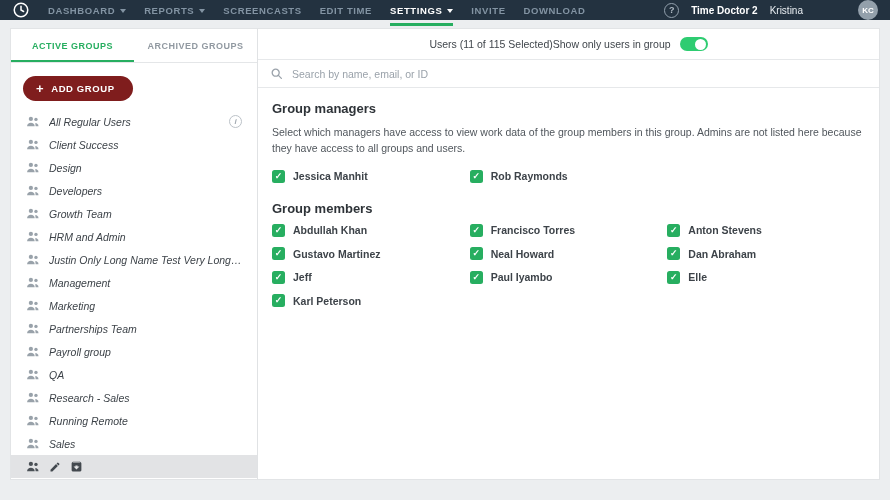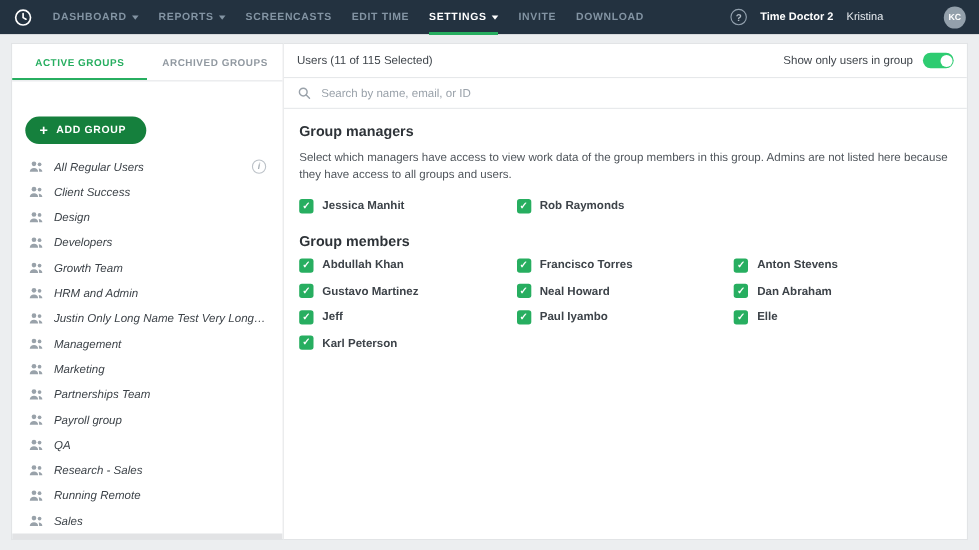--- a/index.html
+++ b/index.html
@@ -1,20 +1,20 @@
 <!DOCTYPE html>
 <html><head>
 <meta charset="utf-8">
 <style>
   * { box-sizing: border-box; margin: 0; padding: 0; }
   html,body { width:890px; height:500px; overflow:hidden; }
   body { font-family:"Liberation Sans", sans-serif; background:#eceef0; }
 
   
-  .nav { height:31px; background:#233240; display:flex; align-items:center; padding:0 12px; gap:18px; }
+  .nav { height:20px; background:#233240; display:flex; align-items:center; padding:0 12px; gap:18px; }
   .brand { width:18px; height:18px; display:flex; align-items:center; justify-content:center; }
   .nav-item { height:32px; display:flex; align-items:center; gap:5px; color:#8394a3; font-size:9.5px; font-weight:bold; letter-spacing:.6px; cursor:pointer; }
   .nav-item.active { color:#ffffff; box-shadow: inset 0 -3px 0 #27ae60; }
   .caret { width:0; height:0; border-left:3.5px solid transparent; border-right:3.5px solid transparent; border-top:4px solid currentColor; margin-top:1px; }
   .nav-right { margin-left:auto; display:flex; align-items:center; gap:12px; }
   .help { width:15px; height:15px; border:1.5px solid #93a1ae; border-radius:50%; color:#aeb9c3; font-size:9px; font-weight:bold; display:flex; align-items:center; justify-content:center; cursor:pointer; }
   .help::after { content:"?"; }
   .company { color:#ffffff; font-size:10px; font-weight:bold; }
   .username { color:#e8edf1; font-size:10px; }
   .avatar { width:20px; height:20px; border-radius:50%; background:#93a0ab; color:#ffffff; font-size:8px; font-weight:bold; display:flex; align-items:center; justify-content:center; cursor:pointer;margin-left:43px; }
@@ -23,35 +23,35 @@
   .page { height:412px; padding:8px 10px; display:flex; }
   .panel { background:#ffffff; border:1px solid #e2e4e6; height:452px; }
   .sidebar { width:248px; border-right:1px solid #e0e2e4; display:flex; flex-direction:column; overflow:hidden; }
   .content { flex:1; border-left:none; display:flex; flex-direction:column; overflow:hidden; }
 
   
   .tabs { display:flex; border-bottom:1px solid #e4e6e8; height:34px; flex:0 0 34px; }
   .tab { flex:1; display:flex; align-items:center; justify-content:center; font-size:9px; font-weight:bold; letter-spacing:.5px; color:#9199a1; cursor:pointer; }
   .tab.active { color:#27ae60; box-shadow: inset 0 -2px 0 #27ae60; }
   .add-wrap { padding:13px 12px 9px 12px; }
-  .add-group { display:inline-flex; align-items:center; gap:7px; background:#15803d; border:none; border-radius:16px; color:#ffffff; font-family:inherit; font-size:9.5px; font-weight:bold; letter-spacing:.6px; padding:7px 18px 7px 13px; cursor:pointer;margin-top:19px; }
+  .add-group { display:inline-flex; align-items:center; gap:7px; background:#7f1d1d; border:none; border-radius:16px; color:#ffffff; font-family:inherit; font-size:9.5px; font-weight:bold; letter-spacing:.6px; padding:7px 18px 7px 13px; cursor:pointer; }
   .plus { font-size:13px; font-weight:bold; line-height:10px; }
   .plus::after { content:"+"; }
   .group-list { flex:1; overflow:hidden; }
   .g-row { display:flex; align-items:center; gap:9px; padding:0 15px; height:23px; cursor:pointer;font-style:italic; }
   .g-row.selected { background:#e2e3e5; }
   .g-label { font-size:10.5px; color:#3d4349; white-space:nowrap; overflow:hidden; text-overflow:ellipsis; flex:1; }
   .ppl { display:flex; flex:0 0 auto; }
   .info { width:13px; height:13px; border:1.5px solid #bcc2c8; border-radius:50%; color:#a4abb2; font-size:8px; font-weight:bold; font-style:italic; display:flex; align-items:center; justify-content:center; flex:0 0 auto; }
   .info::after { content:"i"; }
   .row-icons { display:flex; align-items:center; gap:9px; flex:0 0 auto; }
   .row-icons .ic { display:flex; cursor:pointer; }
 
   
-  .c-header { height:31px; flex:0 0 31px; display:flex; align-items:center; justify-content:space-between; padding:0 12px; border-bottom:1px solid #e6e8ea; }
+  .c-header { height:31px; flex:0 0 31px; display:flex; align-items:center; justify-content:center; padding:0 12px; border-bottom:1px solid #e6e8ea; }
   .c-title { font-size:10.5px; color:#40464c; }
   .toggle-wrap { display:flex; align-items:center; gap:9px; }
   .toggle-label { font-size:10.5px; color:#40464c; }
   .toggle { width:28px; height:14px; border-radius:8px; background:#2ecc71; position:relative; cursor:pointer; flex:0 0 auto; }
   .toggle .knob { position:absolute; top:1.5px; right:1.5px; width:11px; height:11px; border-radius:50%; background:#ffffff; }
   .search-row { height:28px; flex:0 0 28px; display:flex; align-items:center; gap:9px; padding:0 12px; border-bottom:1px solid #e6e8ea; }
   .search-row input { border:none; outline:none; flex:1; font-family:inherit; font-size:10.5px; color:#3d4349; }
   .search-row input::placeholder { color:#9aa2aa; }
   .c-body { padding:13px 14px; overflow:hidden; }
   .section-title { font-size:13px; font-weight:bold; color:#2e3338; margin-bottom:8px; }

